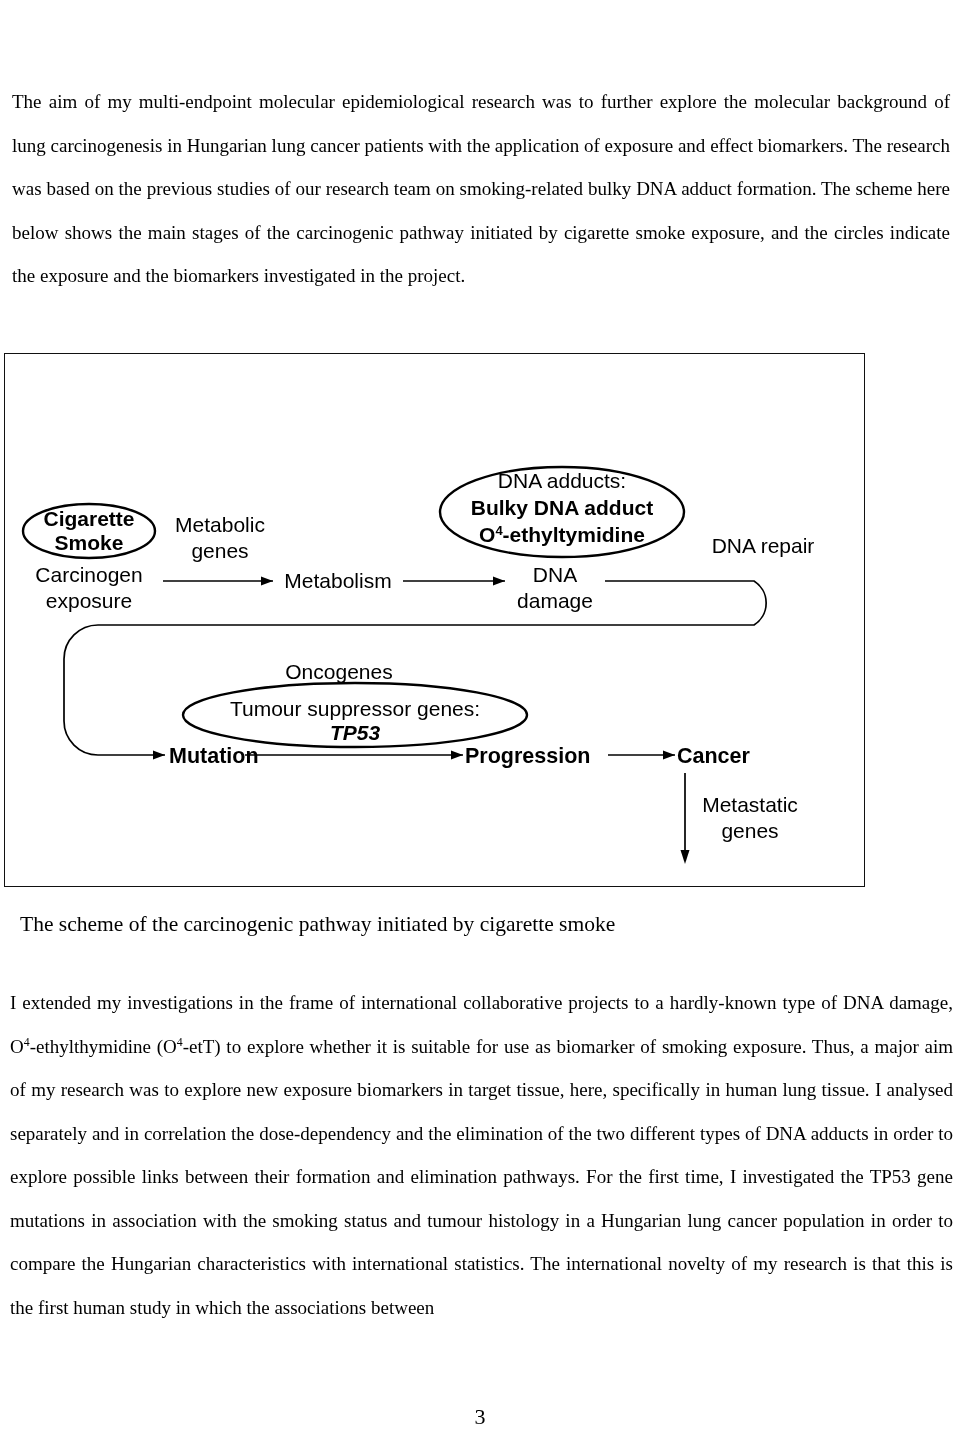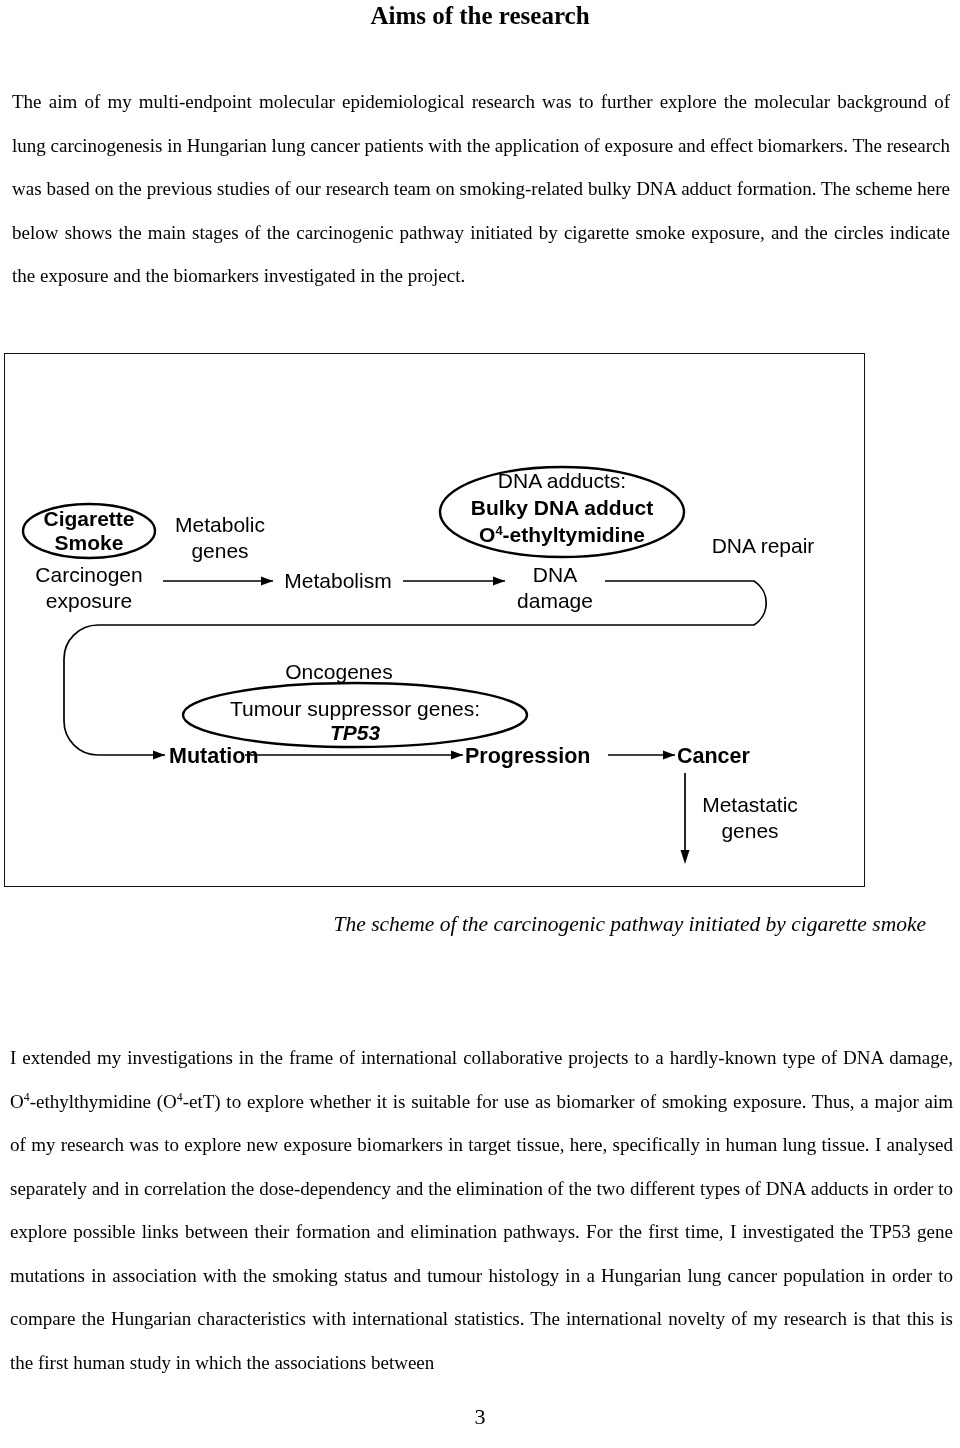--- a/index.html
+++ b/index.html
@@ -48,32 +48,31 @@
   }
   .para.p1 {
     left: 12px;
     top: 80px;
     width: 938px;
   }
   .para.p1::first-line { }
 
   .caption {
     position: absolute;
-    left: 26px;
+    left: 20px;
     top: 908px;
     width: 900px;
     font-size: 21.5px;
     line-height: 32px;
-    text-align: right;
-    font-style: italic;
+    text-align: left;
   }
 
   .para.p2 {
     left: 10px;
-    top: 1036px;
+    top: 981px;
     width: 943px;
   }
 
   .page-number {
     position: absolute;
     left: 0;
     top: 1404px;
     width: 960px;
     text-align: center;
     font-size: 22px;
@@ -121,21 +120,20 @@
     fill: none;
     stroke: #000;
     stroke-width: 1.7;
   }
 </style>
 </head>
 <body>
 
 <div class="page">
 
-  <div class="doc-title">Aims of the research</div>
 
   <div class="para p1">The aim of my multi-endpoint molecular epidemiological research was to further explore the molecular background of lung carcinogenesis in Hungarian lung cancer patients with the application of exposure and effect biomarkers. The research was based on the previous studies of our research team on smoking-related bulky DNA adduct formation. The scheme here below shows the main stages of the carcinogenic pathway initiated by cigarette smoke exposure, and the circles indicate the exposure and the biomarkers investigated in the project.</div>
 
   <div class="figure-box">
     <svg class="figure-svg" viewBox="0 0 861 534" xmlns="http://www.w3.org/2000/svg">
 
       <g>
         <line class="flow-line" x1="158" y1="227" x2="268" y2="227"></line>
         <polygon points="268,227 256,222.5 256,231.5" fill="#000"></polygon>
       </g>

